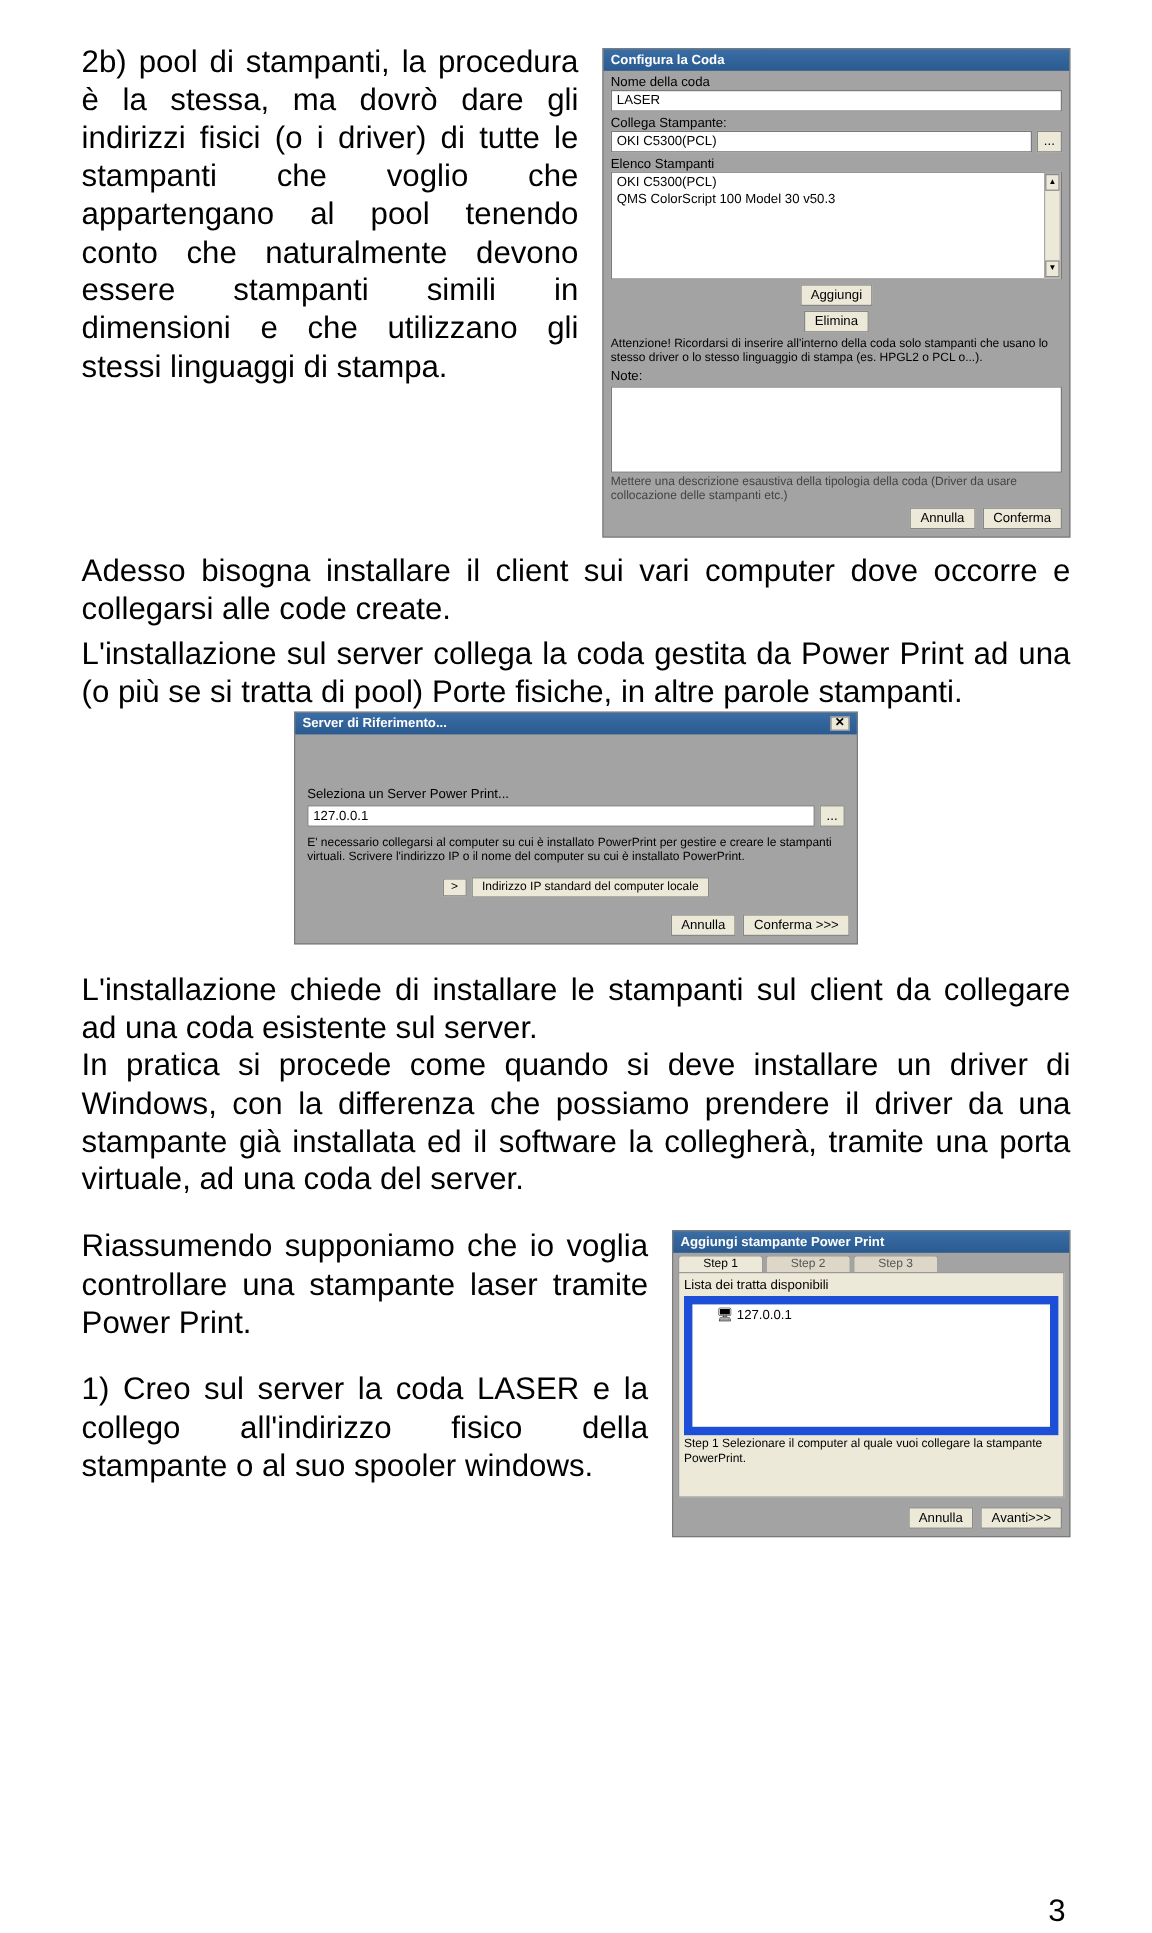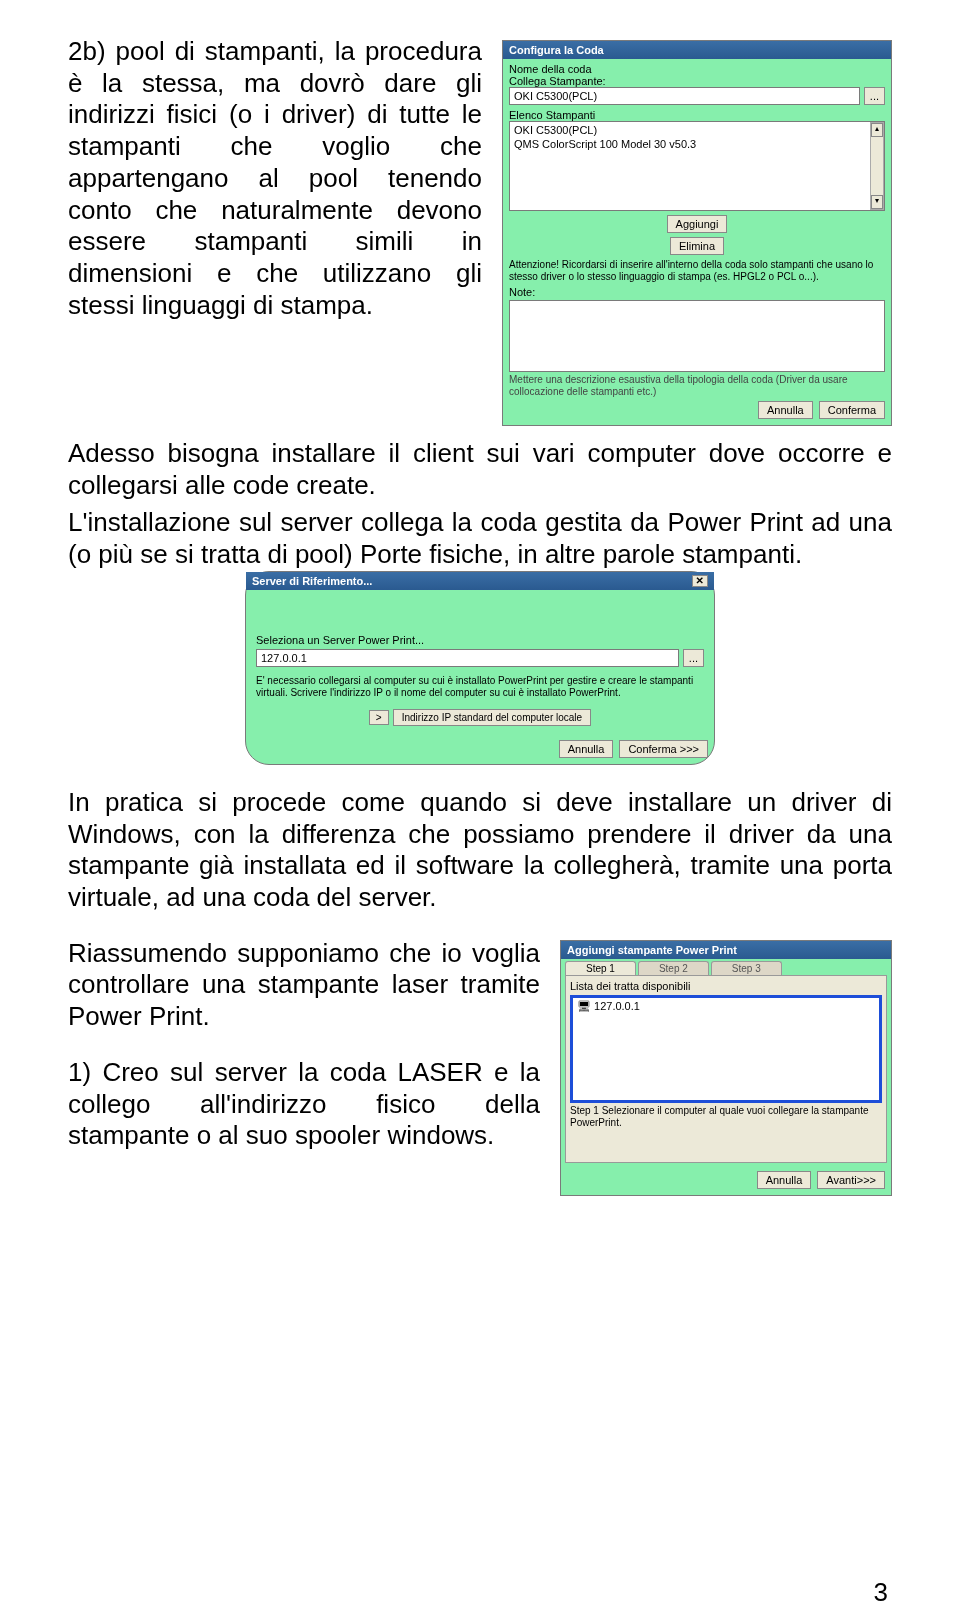--- a/index.html
+++ b/index.html
@@ -19,21 +19,21 @@
     margin: 0 0 24px 0;
     font-size: 26px;
     line-height: 1.22;
     text-align: justify;
   }
   .wrap-right {
     float: right;
     margin: 4px 0 12px 20px;
   }
   .dialog {
-    background:#86efac;
+    background:#a3a3a3;
     border:1px solid #7a7a7a;
     font-family: Tahoma, sans-serif;
     font-size:11px;
     color:#000;
     box-sizing:border-box;
   }
   .dlg-title {
     background: linear-gradient(#3a6ea5,#2a5a90);
     color:#fff;
     padding:3px 6px;
@@ -127,44 +127,45 @@
   .tab.inactive{ background:#ddd7c7; color:#555; }
   .dlg3 .panel {
     border:1px solid #999;
     margin:0 4px 4px 4px;
     background:#ece9d8;
     padding:4px;
     height:188px;
     box-sizing:border-box;
   }
   .server-list {
-    border:3px solid #1d4ed8;
+    border:7px solid #1d4ed8;
     background:#fff;
     height:98px;
-    padding:2px 4px;
+    padding:2px 20px;
     font-size:11px;
   }
   .page-num {
     position:absolute;
     bottom:18px;
     right:72px;
     font-size:26px;
   }
 </style>
 </head>
 <body>
 
 <div class="page">
 
   <div class="wrap-right dialog" style="width:390px;">
     <div class="dlg-title">
       <span>Configura la Coda</span>
     </div>
     <div style="padding:4px 6px 0;">
       <div>Nome della coda</div>
+      <div class="field" style="margin-bottom:4px;">LASER</div>
 
       <div>Collega Stampante:</div>
       <div class="flex-row" style="margin-bottom:4px;">
         <div class="field" style="flex:1;">OKI C5300(PCL)</div>
         <div class="btn" style="padding:2px 5px;">...</div>
       </div>
 
       <div>Elenco Stampanti</div>
       <div class="list-box">
         <div class="list-body">
@@ -193,21 +194,21 @@
       <div class="btn">Annulla</div>
       <div class="btn">Conferma</div>
     </div>
   </div>
 
   <p style="margin-bottom:36px;">2b) pool di stampanti, la procedura è la stessa, ma dovrò dare gli indirizzi fisici (o i driver) di tutte le stampanti che voglio che appartengano al pool tenendo conto che naturalmente devono essere stampanti simili in dimensioni e che utilizzano gli stessi linguaggi di stampa.</p>
 
   <p style="clear:both;margin-bottom:6px;">Adesso bisogna installare il client sui vari computer dove occorre e collegarsi alle code create.</p>
   <p style="margin-bottom:0;">L'installazione sul server collega la coda gestita da Power Print ad una (o più se si tratta di pool) Porte fisiche, in altre parole stampanti.</p>
 
-  <div class="dialog" style="width:470px;margin:0 auto 22px auto;border-radius:24px;">
+  <div class="dialog" style="width:470px;margin:0 auto 22px auto;">
     <div class="dlg-title">
       <span>Server di Riferimento...</span>
       <span class="x-btn">✕</span>
     </div>
     <div style="padding:8px 10px 2px;">
       <div style="margin-bottom:3px;margin-top:36px;">Seleziona un Server Power Print...</div>
       <div class="flex-row" style="margin-bottom:8px;">
         <div class="field" style="flex:1;">127.0.0.1</div>
         <div class="btn" style="padding:2px 5px;">...</div>
       </div>
@@ -216,20 +217,21 @@
         <div class="btn small" style="padding:1px 6px;">&gt;</div>
         <div class="btn small">Indirizzo IP standard del computer locale</div>
       </div>
     </div>
     <div class="footer-row">
       <div class="btn">Annulla</div>
       <div class="btn">Conferma &gt;&gt;&gt;</div>
     </div>
   </div>
 
+  <p style="margin-bottom:0;">L'installazione chiede di installare le stampanti sul client da collegare ad una coda esistente sul server.</p>
   <p>In pratica si procede come quando si deve installare un driver di Windows, con la differenza che possiamo prendere il driver da una stampante già installata ed il software la collegherà, tramite una porta virtuale, ad una coda del server.</p>
 
   <div class="wrap-right dialog dlg3" style="width:332px;margin-top:2px;">
     <div class="dlg-title">
       <span>Aggiungi stampante Power Print</span>
     </div>
     <div class="tab-strip">
       <div class="tab">Step 1</div>
       <div class="tab inactive">Step 2</div>
       <div class="tab inactive">Step 3</div>

